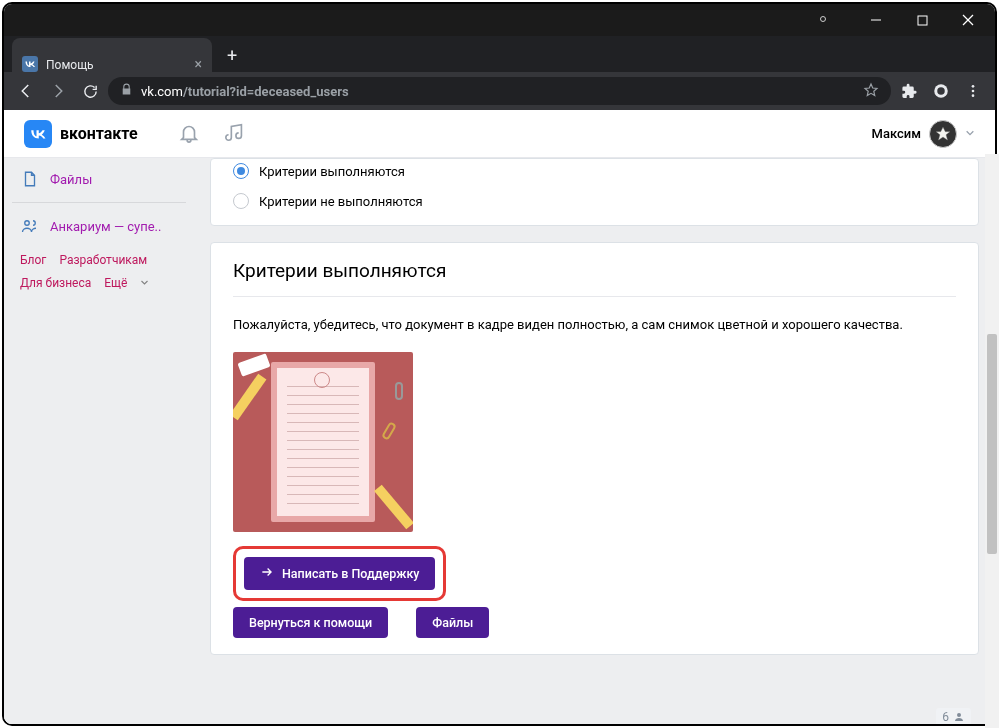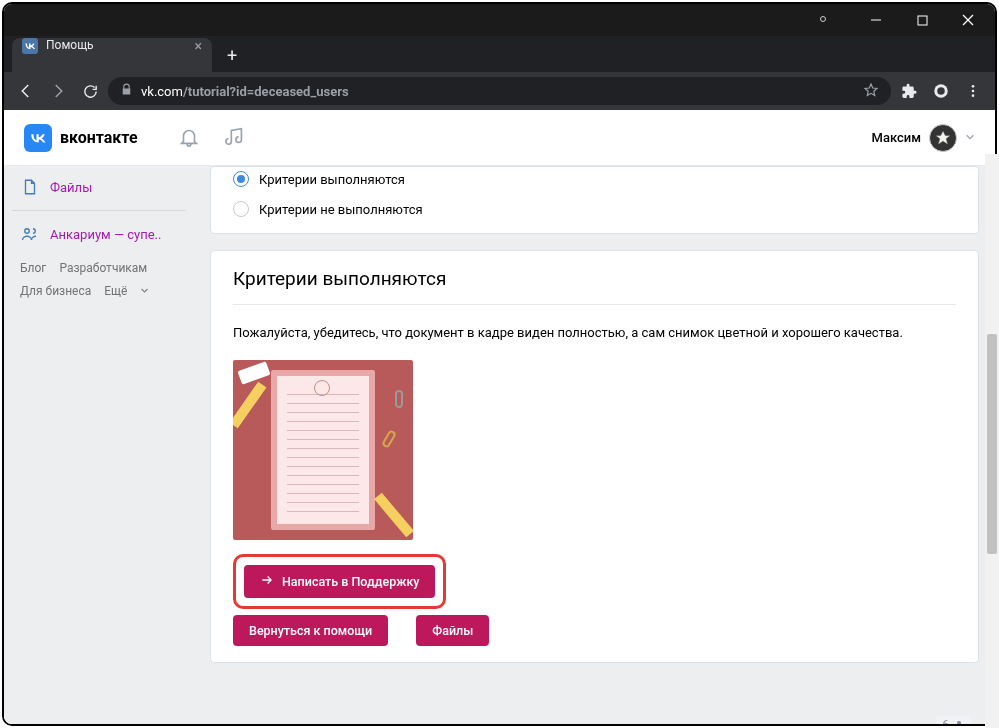--- a/index.html
+++ b/index.html
@@ -6,54 +6,54 @@
 body { width: 999px; height: 728px; background: #fff; overflow: hidden; position: relative; }
 
 
 .titlebar { height: 32px; background: #1b1b1b; display: flex; align-items: center; justify-content: flex-end; padding: 0 4px; }
 .titlebar .controls { display: flex; gap: 0; }
 .titlebar .ctl { width: 46px; height: 32px; display: flex; align-items: center; justify-content: center; color: #fff; font-size: 14px; }
 .titlebar .dot { position: absolute; left: 820px; top: 16px; width: 6px; height: 6px; border: 1px solid #ccc; border-radius: 50%; }
 
 
 .tabbar { height: 36px; background: #202124; display: flex; align-items: flex-end; padding-left: 8px; }
-.tab { height: 34px; background: #35363a; border-radius: 8px 8px 0 0; display: flex; align-items: flex-start; padding: 0 10px; min-width: 200px; color: #e8eaed; font-size: 12px; gap: 8px; position: relative; }
+.tab { height: 34px; background: #35363a; border-radius: 8px 8px 0 0; display: flex; align-items: flex-end; padding: 0 10px; min-width: 200px; color: #e8eaed; font-size: 12px; gap: 8px; position: relative; }
 .tab .favicon { width: 16px; height: 16px; background: #4a76a8; border-radius: 3px; display: flex; align-items: center; justify-content: center; color: #fff; font-size: 10px; font-weight: bold; }
 .tab .close { margin-left: auto; font-size: 14px; color: #9aa0a6; }
 .newtab { width: 28px; height: 28px; display: flex; align-items: center; justify-content: center; color: #e8eaed; font-size: 18px; margin-left: 6px; margin-bottom: 3px; }
 
 
 .addrbar { height: 38px; background: #35363a; display: flex; align-items: center; padding: 0 8px; gap: 4px; }
 .navbtn { width: 28px; height: 28px; display: flex; align-items: center; justify-content: center; color: #9aa0a6; border-radius: 50%; }
 .navbtn.enabled { color: #e8eaed; }
 .addr { flex: 1; height: 28px; background: #202124; border-radius: 14px; display: flex; align-items: center; padding: 0 12px; gap: 8px; color: #e8eaed; font-size: 13px; }
 .addr .lock { color: #9aa0a6; font-size: 12px; }
 .addr .domain { color: #fff; }
 .addr .path { color: #9aa0a6; font-weight: bold; }
 .addr .star { margin-left: auto; color: #9aa0a6; }
 .ext { width: 28px; height: 28px; display: flex; align-items: center; justify-content: center; color: #e8eaed; }
 
 
-.vkheader { height: 56px; background: #fff; border-bottom: 1px solid #e7e8ec; display: flex; align-items: center; padding: 0 20px; }
+.vkheader { height: 48px; background: #fff; border-bottom: 1px solid #e7e8ec; display: flex; align-items: center; padding: 0 20px; }
 .vklogo { display: flex; align-items: center; gap: 8px; font-weight: bold; font-size: 16px; color: #000; }
 .vklogo .logobox { width: 28px; height: 28px; background: #2787f5; border-radius: 6px; display: flex; align-items: center; justify-content: center; color: #fff; font-size: 14px; font-weight: bold; }
 .vkheader .hicons { display: flex; gap: 24px; margin-left: 40px; }
 .vkheader .hicon { color: #99a2ad; }
 .vkheader .user { margin-left: auto; display: flex; align-items: center; gap: 8px; font-size: 13px; color: #000; font-weight: 500; }
 .vkheader .avatar { width: 28px; height: 28px; border-radius: 50%; background: #333; border: 1px solid #ccc; display: flex; align-items: center; justify-content: center; }
 .vkheader .avatar svg { width: 18px; height: 18px; }
 .vkheader .chev { color: #99a2ad; font-size: 10px; }
 
 
 .pagebody { display: flex; height: calc(728px - 32px - 36px - 38px - 48px); background: #edeef0; }
 .sidebar { width: 190px; background: #edeef0; padding: 6px 8px; font-size: 13px; }
 .sidebar .item { display: flex; align-items: center; gap: 10px; padding: 6px 8px; color: #a21caf; border-radius: 4px; }
 .sidebar .item .sicon { color: #447bba; width: 20px; display: flex; justify-content: center; }
 .sidebar .sep { height: 1px; background: #d7d8db; margin: 8px 0; }
-.sidebar .footer { padding: 8px; color: #737373; font-size: 12px; line-height: 1.9; }
+.sidebar .footer { padding: 8px; color: #be185d; font-size: 12px; line-height: 1.9; }
 .sidebar .footer span { margin-right: 10px; }
 
 .main { flex: 1; padding: 0 16px 16px 16px; overflow-y: auto; position: relative; }
 .card { background: #fff; border: 1px solid #dce1e6; border-radius: 4px; padding: 16px 22px; margin-bottom: 16px; }
 
 .radio-row { display: flex; align-items: center; gap: 10px; padding: 4px 0 10px 0; font-size: 13px; color: #000; }
 .radio { width: 16px; height: 16px; border: 1.5px solid #c5c9cf; border-radius: 50%; display: flex; align-items: center; justify-content: center; }
 .radio.checked { border-color: #3f8ae0; }
 .radio.checked::after { content: ""; width: 8px; height: 8px; background: #3f8ae0; border-radius: 50%; }
 
@@ -64,21 +64,21 @@
 .docimg .paper { position: absolute; left: 38px; top: 10px; width: 104px; height: 160px; background: #fce8e8; border: 6px solid #e8a8a8; border-radius: 2px; }
 .docimg .paper::before { content: ""; position: absolute; left: 10px; top: 10px; right: 10px; bottom: 10px; background: repeating-linear-gradient(#fce8e8, #fce8e8 8px, #d8b8b8 8px, #d8b8b8 9px); }
 .docimg .paper::after { content: ""; position: absolute; left: 40%; top: 4px; width: 14px; height: 14px; border: 1.5px solid #c88; border-radius: 50%; }
 .docimg .pencil1 { position: absolute; left: -10px; top: 40px; width: 50px; height: 10px; background: #f5d060; transform: rotate(-55deg); }
 .docimg .pencil2 { position: absolute; right: -6px; bottom: 20px; width: 50px; height: 10px; background: #f5d060; transform: rotate(50deg); }
 .docimg .eraser { position: absolute; left: 6px; top: 6px; width: 30px; height: 14px; background: #fff; border-radius: 2px; transform: rotate(-20deg); }
 .docimg .clips { position: absolute; right: 10px; top: 30px; width: 8px; height: 18px; border: 2px solid #999; border-radius: 4px; }
 .docimg .clips2 { position: absolute; right: 20px; top: 70px; width: 8px; height: 18px; border: 2px solid #d4a84a; border-radius: 4px; transform: rotate(30deg); }
 
 .highlight-box { border: 3px solid #e53935; border-radius: 10px; padding: 8px; display: inline-block; margin-bottom: 6px; }
-.btn { display: inline-flex; align-items: center; gap: 8px; background: #be185d; color: #fff; font-size: 12.5px; font-weight: 500; padding: 8px 16px; border-radius: 4px; border: none; }
+.btn { display: inline-flex; align-items: center; gap: 8px; background: #4c1d95; color: #fff; font-size: 12.5px; font-weight: 500; padding: 8px 16px; border-radius: 4px; border: none; }
 .btn .arrow { font-size: 14px; }
 .btnrow { display: flex; gap: 28px; align-items: flex-end; }
 
 .bottom-counter { position: absolute; right: 24px; bottom: 6px; font-size: 12px; color: #818c99; display: flex; align-items: center; gap: 4px; background: #f0f2f5; padding: 2px 6px; border-radius: 3px; }
 .scrollbar { position: absolute; right: 0; top: 154px; width: 14px; bottom: 0; background: #f1f1f1; }
 .scrollbar .thumb { position: absolute; left: 2px; right: 2px; top: 180px; height: 220px; background: #c1c1c1; border-radius: 2px; }
 
 
 .rounded-frame { border: 2px solid #000; border-radius: 10px; overflow: hidden; width: 995px; height: 724px; margin: 2px; }
 </style>

